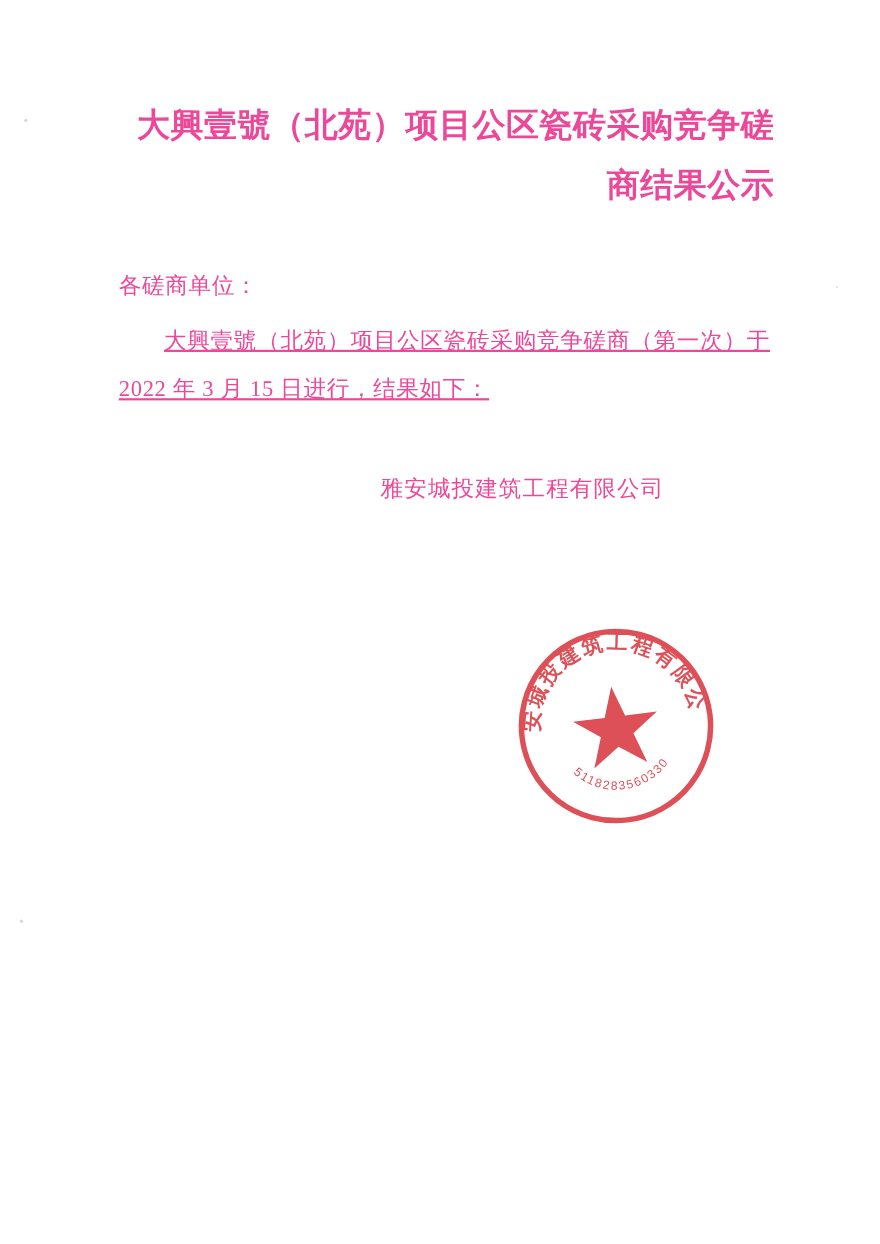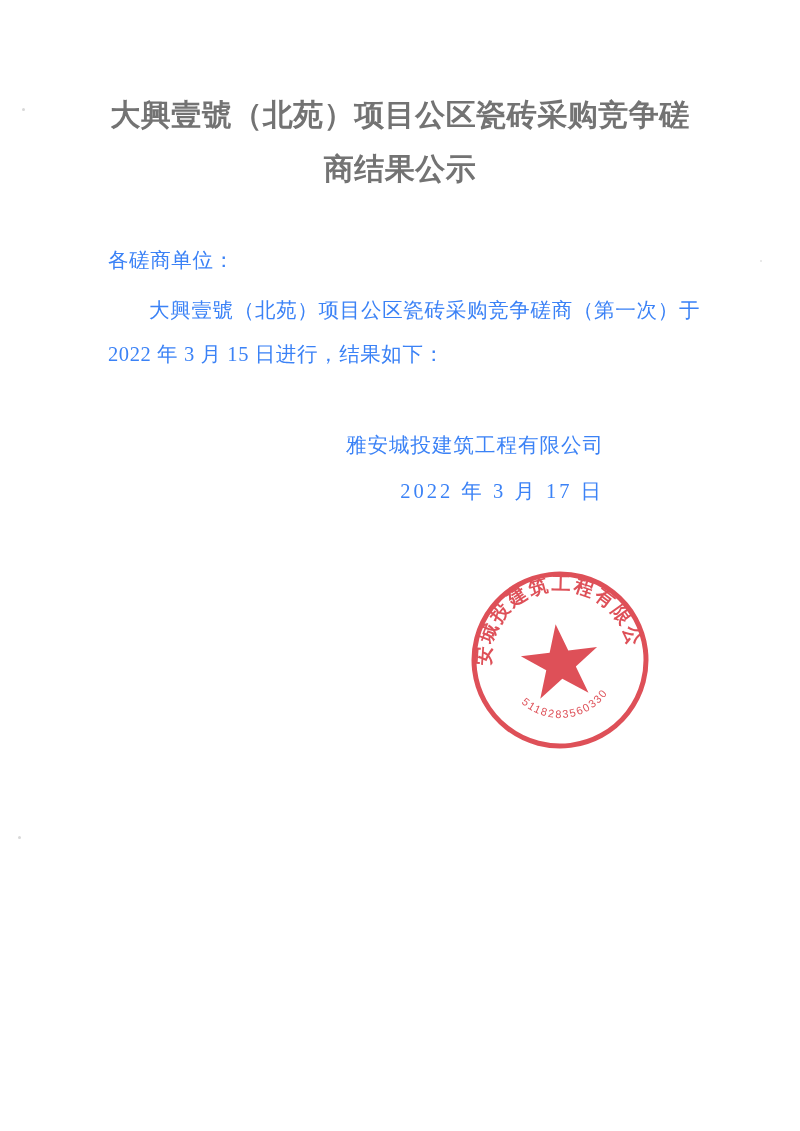--- a/index.html
+++ b/index.html
@@ -31,40 +31,41 @@
   .speck.s2 { left: 18px; top: 836px; width: 3px; height: 3px; }
   .speck.s3 { left: 760px; top: 260px; width: 2px; height: 2px; background:#e2e2e2; }
 
   .doc-title {
     margin: 0;
     padding: 88px 96px 0 96px;
     font-family: "Liberation Sans", "DejaVu Sans", sans-serif;
     font-weight: bold;
     font-size: 30px;
     line-height: 54px;
-    text-align: center;
+    text-align: right;
     letter-spacing: 0.5px;
-    color: #737373;
+    color: #ec4899;
   }
   .body-area {
     padding: 42px 100px 0 108px;
     font-size: 20.5px;
     line-height: 44px;
     letter-spacing: 0.6px;
-    color: #3b82f6;
+    color: #ec4899;
   }
   .salutation {
     margin: 0 0 6px 0;
     text-align: left;
   }
   .para {
     margin: 0;
     text-indent: 2em;
     text-align: justify;
     text-justify: inter-ideograph;
+    text-decoration: underline;
   }
   .para + .para { margin-top: 0; }
 
   .sign-block {
     margin-top: 46px;
     text-align: right;
     padding-right: 96px;
     font-size: 20.5px;
     line-height: 46px;
     letter-spacing: 1px;
@@ -98,21 +99,20 @@
   <span class="speck s3"></span>
 
   <h1 class="doc-title">大興壹號（北苑）项目公区瓷砖采购竞争磋商结果公示</h1>
 
   <div class="body-area">
     <p class="salutation">各磋商单位：</p>
     <p class="para">大興壹號（北苑）项目公区瓷砖采购竞争磋商（第一次）于 2022 年 3 月 15 日进行，结果如下：</p>
 
     <div class="sign-block">
       <span class="sign-line">雅安城投建筑工程有限公司</span>
-      <span class="sign-line sign-date">2022 年 3 月 17 日</span>
     </div>
   </div>
 
   <div class="seal">
     <svg width="188" height="188" viewBox="0 0 188 188" xmlns="http://www.w3.org/2000/svg">
       <defs>
         <path id="sealArcTop" d="M 24,94 A 70,70 0 0 1 164,94" fill="none"></path>
         <path id="sealArcBottom" d="M 36,94 A 58,58 0 0 0 152,94" fill="none"></path>
       </defs>
       <circle cx="94" cy="94" r="86" fill="none" stroke="#d5202a" stroke-width="5"></circle>

